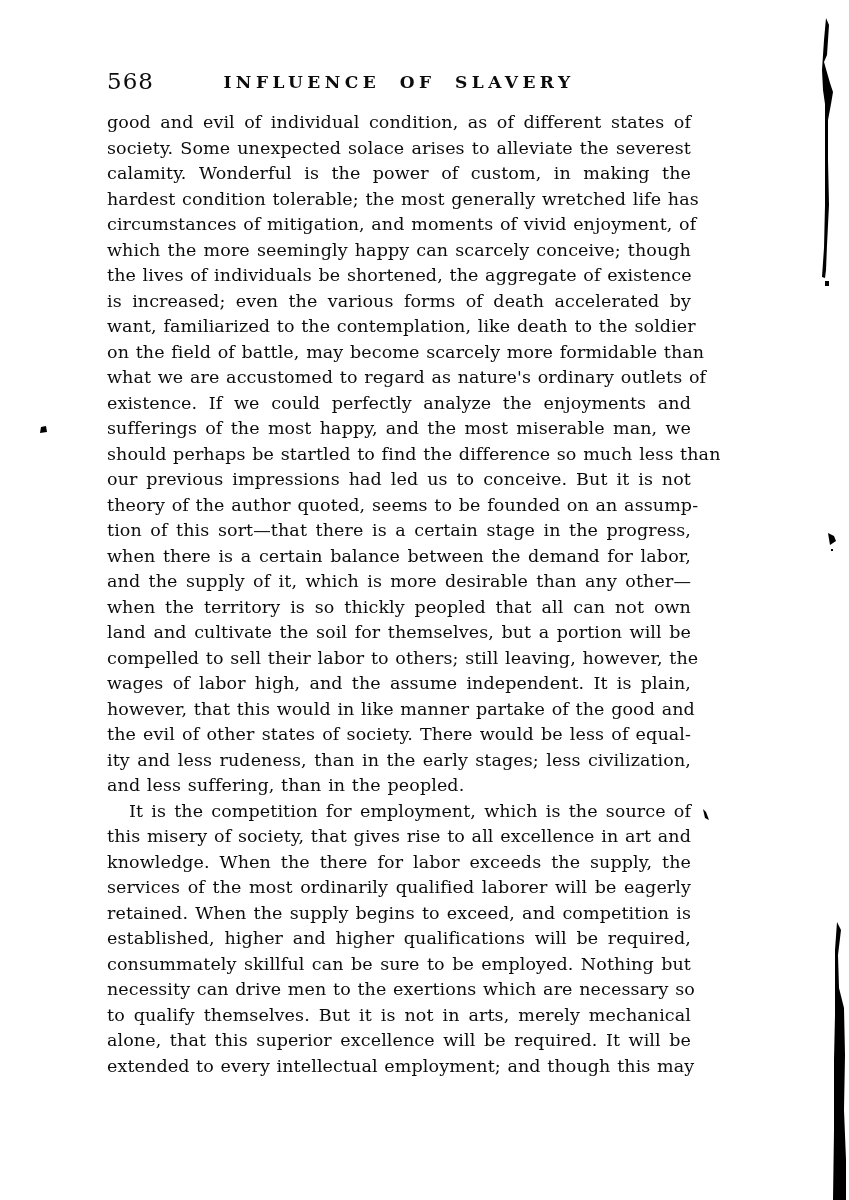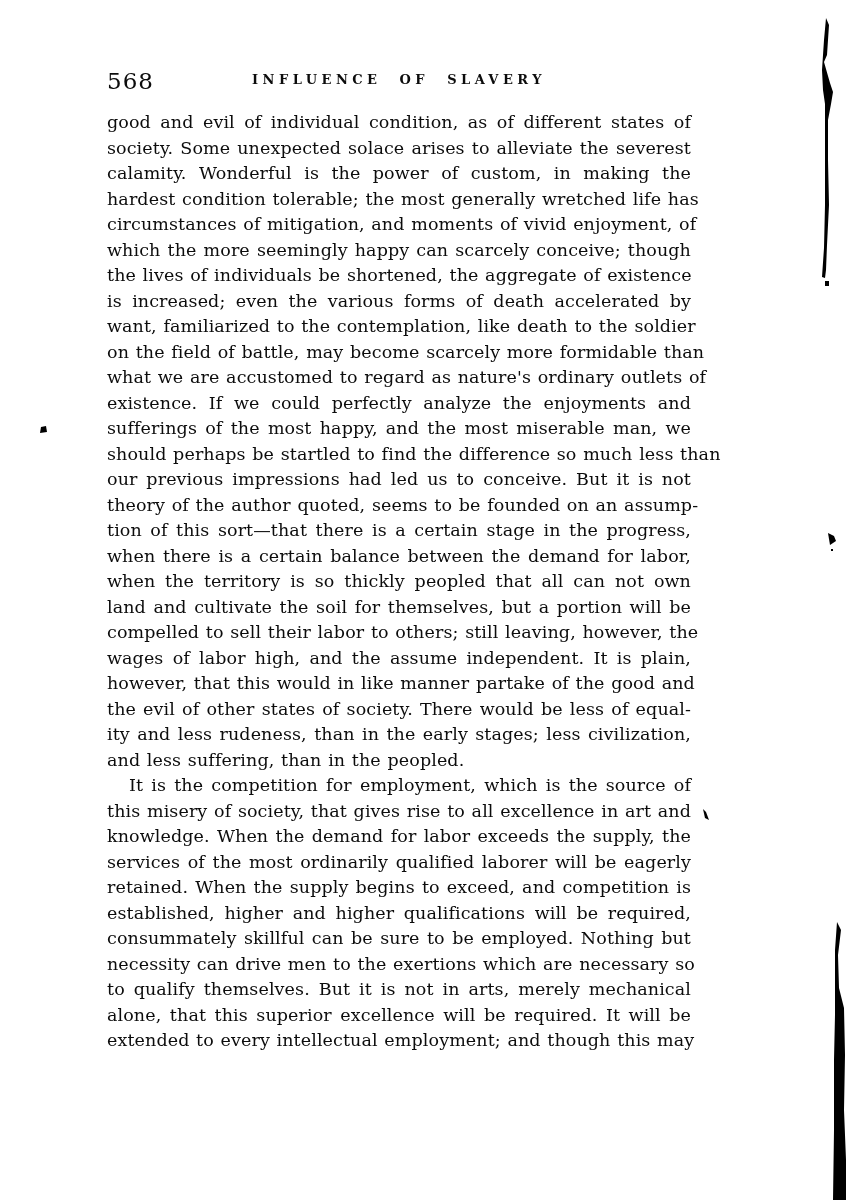--- a/index.html
+++ b/index.html
@@ -17,21 +17,21 @@
   .running-header{
     position:absolute;left:107px;top:66px;width:584px;height:34px;
   }
   .page-number{
     position:absolute;left:0;top:2px;
     font-size:23px;letter-spacing:1px;
   }
   .head-title{
     position:absolute;left:0;right:0;top:6px;
     text-align:center;
-    font-size:13px;
+    font-size:17px;
     font-weight:bold;
     letter-spacing:4.5px;
     word-spacing:9px;
     white-space:nowrap;
   }
   .body-text{
     position:absolute;left:107px;top:110px;width:584px;
   }
   .line{
     font-size:17.5px;
@@ -76,31 +76,32 @@
       <div class="line">want, familiarized to the contemplation, like death to the soldier</div>
       <div class="line">on the field of battle, may become scarcely more formidable than</div>
       <div class="line">what we are accustomed to regard as nature's ordinary outlets of</div>
       <div class="line">existence. If we could perfectly analyze the enjoyments and</div>
       <div class="line">sufferings of the most happy, and the most miserable man, we</div>
       <div class="line">should perhaps be startled to find the difference so much less than</div>
       <div class="line">our previous impressions had led us to conceive. But it is not</div>
       <div class="line">theory of the author quoted, seems to be founded on an assump-</div>
       <div class="line">tion of this sort—that there is a certain stage in the progress,</div>
       <div class="line">when there is a certain balance between the demand for labor,</div>
+      <div class="line">and the supply of it, which is more desirable than any other—</div>
       <div class="line">when the territory is so thickly peopled that all can not own</div>
       <div class="line">land and cultivate the soil for themselves, but a portion will be</div>
       <div class="line">compelled to sell their labor to others; still leaving, however, the</div>
       <div class="line">wages of labor high, and the assume independent. It is plain,</div>
       <div class="line">however, that this would in like manner partake of the good and</div>
       <div class="line">the evil of other states of society. There would be less of equal-</div>
       <div class="line">ity and less rudeness, than in the early stages; less civilization,</div>
       <div class="line ragged">and less suffering, than in the peopled.</div>
       <div class="line indent">It is the competition for employment, which is the source of</div>
       <div class="line">this misery of society, that gives rise to all excellence in art and</div>
-      <div class="line">knowledge. When the demand for labor exceeds the supply, the</div>
+      <div class="line">knowledge. When the there for labor exceeds the supply, the</div>
       <div class="line">services of the most ordinarily qualified laborer will be eagerly</div>
       <div class="line">retained. When the supply begins to exceed, and competition is</div>
       <div class="line">established, higher and higher qualifications will be required,</div>
       <div class="line">consummately skillful can be sure to be employed. Nothing but</div>
       <div class="line">necessity can drive men to the exertions which are necessary so</div>
       <div class="line">to qualify themselves. But it is not in arts, merely mechanical</div>
       <div class="line">alone, that this superior excellence will be required. It will be</div>
       <div class="line">extended to every intellectual employment; and though this may</div>
     </div>
 

